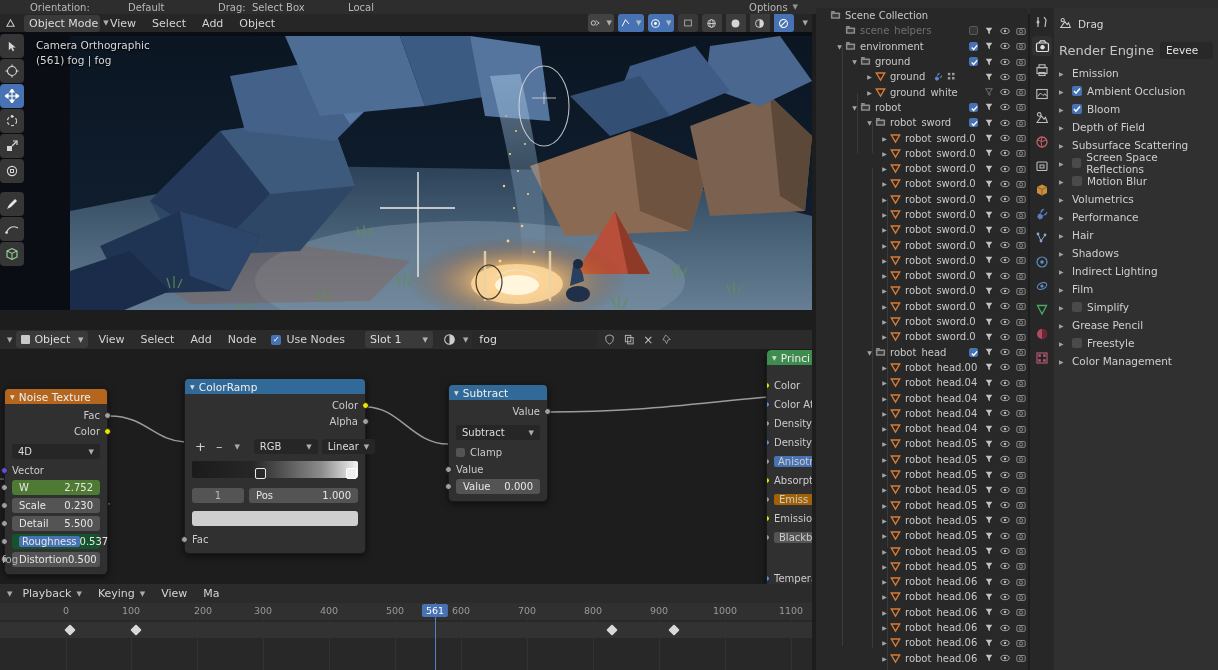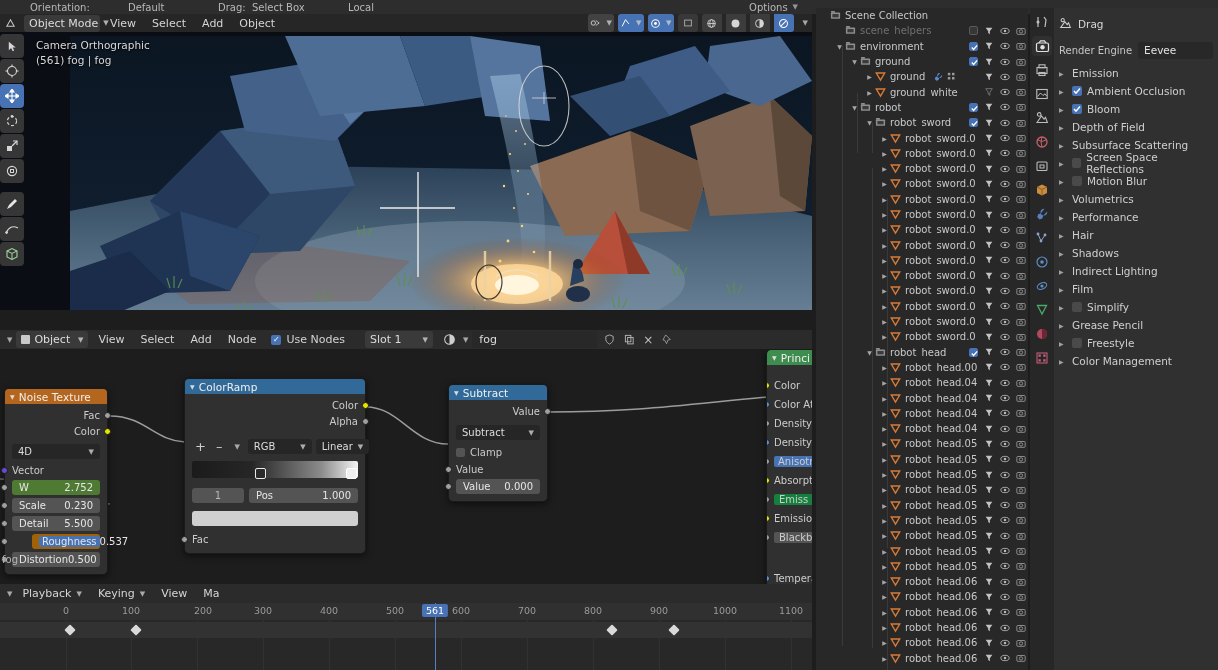--- a/index.html
+++ b/index.html
@@ -105,21 +105,21 @@
            display:flex; flex-direction:column; align-items:center; padding-top:4px; gap:4px;}
   .ptab { width:20px; height:20px; border-radius:4px; display:flex; align-items:center; justify-content:center;}
   .ptab.sel { background:#303030; }
   #ppanel { position:absolute; left:24px; top:0; width:164px; height:662px; padding:6px 5px;}
   .prow { height:18px; display:flex; align-items:center; font-size:10.5px; color:#cfcfcf; gap:5px;}
   .prow .dis { font-size:6px; color:#a0a0a0; width:8px; }
   .pcb { width:10px; height:10px; border-radius:2px; background:#4a4a4a; }
   .pcb.on { background:#4772b3; }
   #pbreadcrumb { display:flex; align-items:center; gap:6px; height:20px; font-size:10.5px; color:#d8d8d8;}
   #prenderrow { display:flex; align-items:center; height:20px; margin:6px 0 4px; gap:6px;}
-  #prenderrow .lab { font-size:10px; color:#c6c6c6; }
+  #prenderrow .lab { font-size:13px; color:#c6c6c6; }
   #prenderrow .val { flex:1; background:#282828; border-radius:3px; height:17px;
                      display:flex; align-items:center; padding-left:6px; font-size:10.5px; color:#e2e2e2;}
 
   
   #subs { position:absolute; left:0; top:516px; width:912px; z-index:60; text-align:center;
           pointer-events:none; }
   #sub-cn { font-size:25px; font-weight:700; color:#fff; line-height:32px;
             text-shadow:-1.6px -1.6px 0 #1a1a1a, 1.6px -1.6px 0 #1a1a1a,
                         -1.6px 1.6px 0 #1a1a1a, 1.6px 1.6px 0 #1a1a1a, 0 2px 4px #000; }
   #sub-en { font-size:25px; font-weight:700; color:#fff; line-height:34px; margin-top:8px;
@@ -495,21 +495,21 @@
         </div>
         <div style="position:relative;">
           <span class="sock l" style="background:#9f9f9f; top:4px;"></span>
           <div class="field">
             <span>Detail</span>
             <span>5.500</span>
           </div>
         </div>
         <div style="position:relative;">
           <span class="sock l" style="background:#9f9f9f; top:4px;"></span>
-          <div class="field" style="background:#a16207;margin-left:20px;">
+          <div class="field" style="background:#14532d;">
             <span style="background:#4772b3; border-radius:2px; padding:0 3px;">Roughness</span>
             <span>0.537</span>
           </div>
         </div>
         <div style="position:relative;">
           <span class="sock l" style="background:#9f9f9f; top:4px;"></span>
           <div class="field">
             <span>Distortion</span>
             <span>0.500</span>
           </div>
@@ -531,21 +531,21 @@
         </div>
         <div class="sockrow out">
           <span>Alpha</span>
           <span class="sock r" style="background:#9f9f9f; top:3px;"></span>
         </div>
 
         <div style="display:flex; align-items:center; gap:4px; margin-top:8px;">
           <span style="color:#cfcfcf; font-size:13px; padding:0 3px;">+</span>
           <span style="color:#cfcfcf; font-size:13px; padding:0 3px;">–</span>
           <span class="chev">▼</span>
-          <span class="ndrop" style="flex:1; margin-left:4px;gap:20px;">
+          <span class="ndrop" style="flex:1; margin-left:10px;gap:20px;">
             <span>RGB</span>
             <span class="chev">▼</span>
           </span>
           <span class="ndrop" style="flex:1;">
             <span>Linear</span>
             <span class="chev">▼</span>
           </span>
         </div>
 
         <div style="position:relative; height:17px; margin-top:4px; border-radius:2px;
@@ -626,21 +626,21 @@
         <div class="sockrow">
           <span class="sock l" style="background:#9f9f9f; top:3px;"></span>
           <span style="background:#4772b3; border-radius:2px; padding:0 4px;">Anisotr</span>
         </div>
         <div class="sockrow">
           <span class="sock l" style="background:#e6e600; top:3px;"></span>
           <span>Absorpti</span>
         </div>
         <div class="sockrow">
           <span class="sock l" style="background:#9f9f9f; top:3px;"></span>
-          <span style="background:#15803d; border-radius:2px; padding:0 5px;">Emiss</span>
+          <span style="background:#a16207; border-radius:2px; padding:0 5px;">Emiss</span>
         </div>
         <div class="sockrow">
           <span class="sock l" style="background:#e6e600; top:3px;"></span>
           <span>Emission</span>
         </div>
         <div class="sockrow">
           <span class="sock l" style="background:#9f9f9f; top:3px;"></span>
           <span style="background:#545454; border-radius:2px; padding:0 5px;">Blackb</span>
         </div>
         <div class="sockrow" style="margin-top:22px;">

